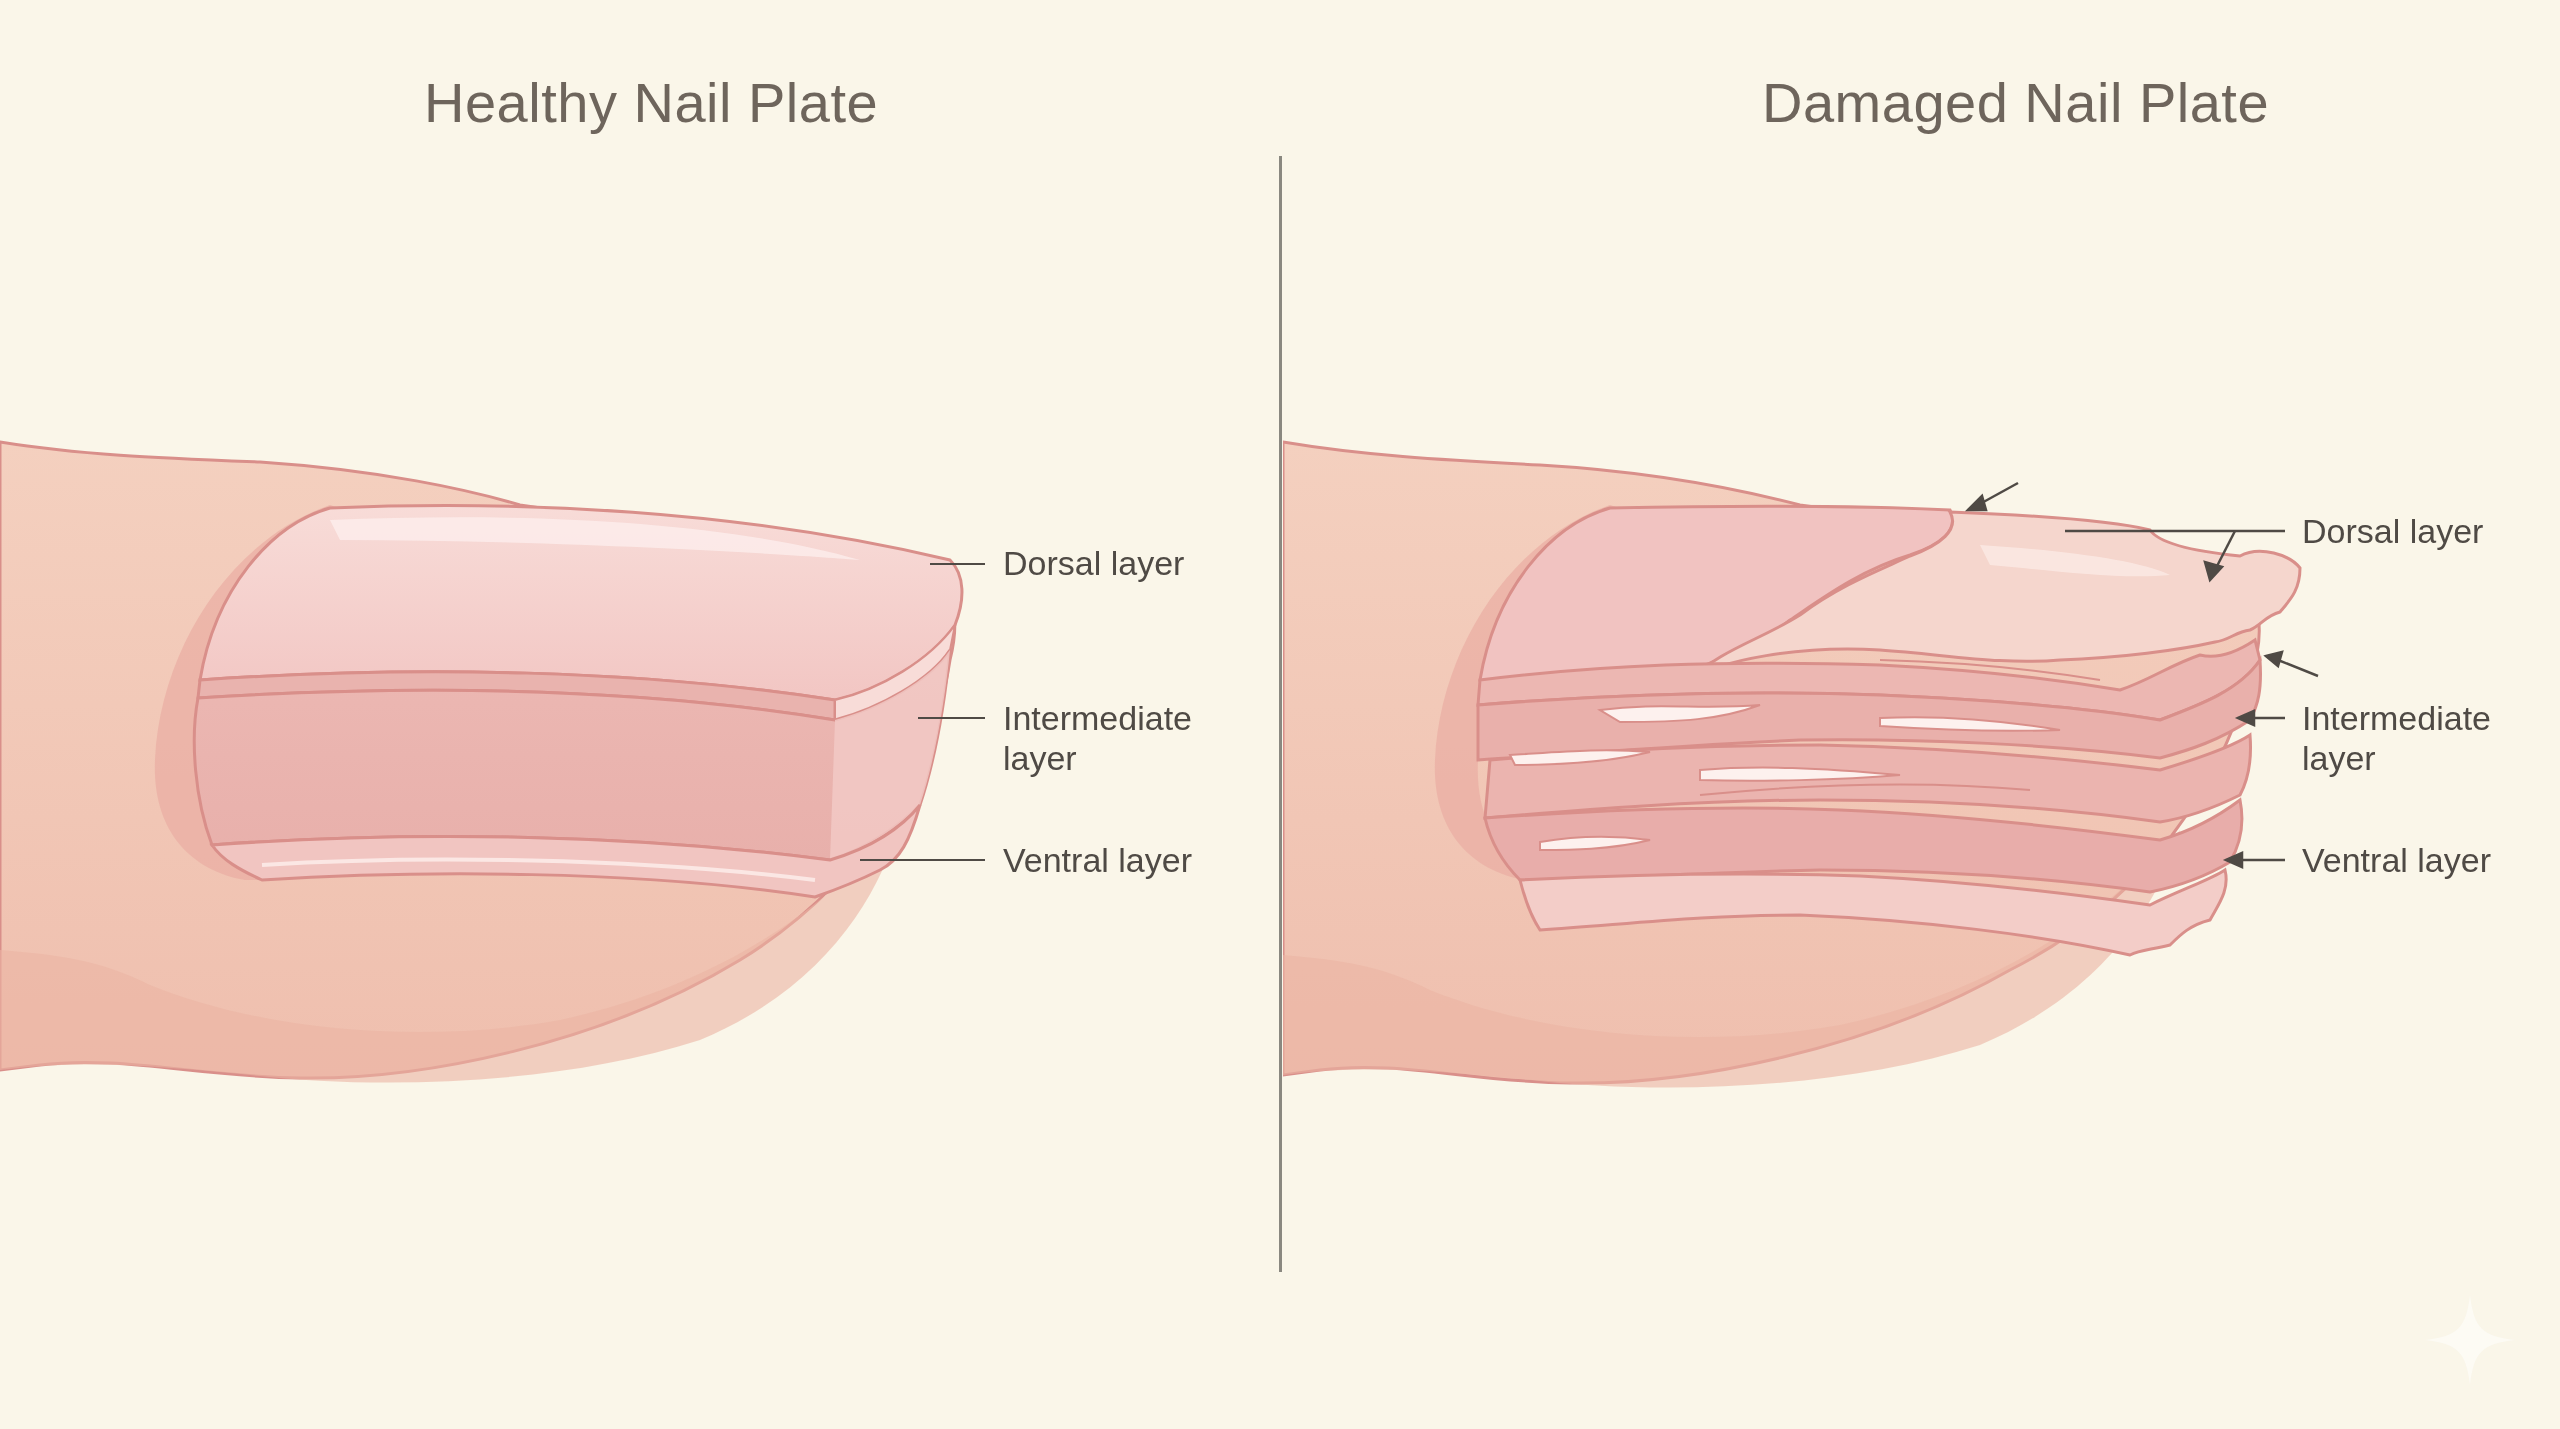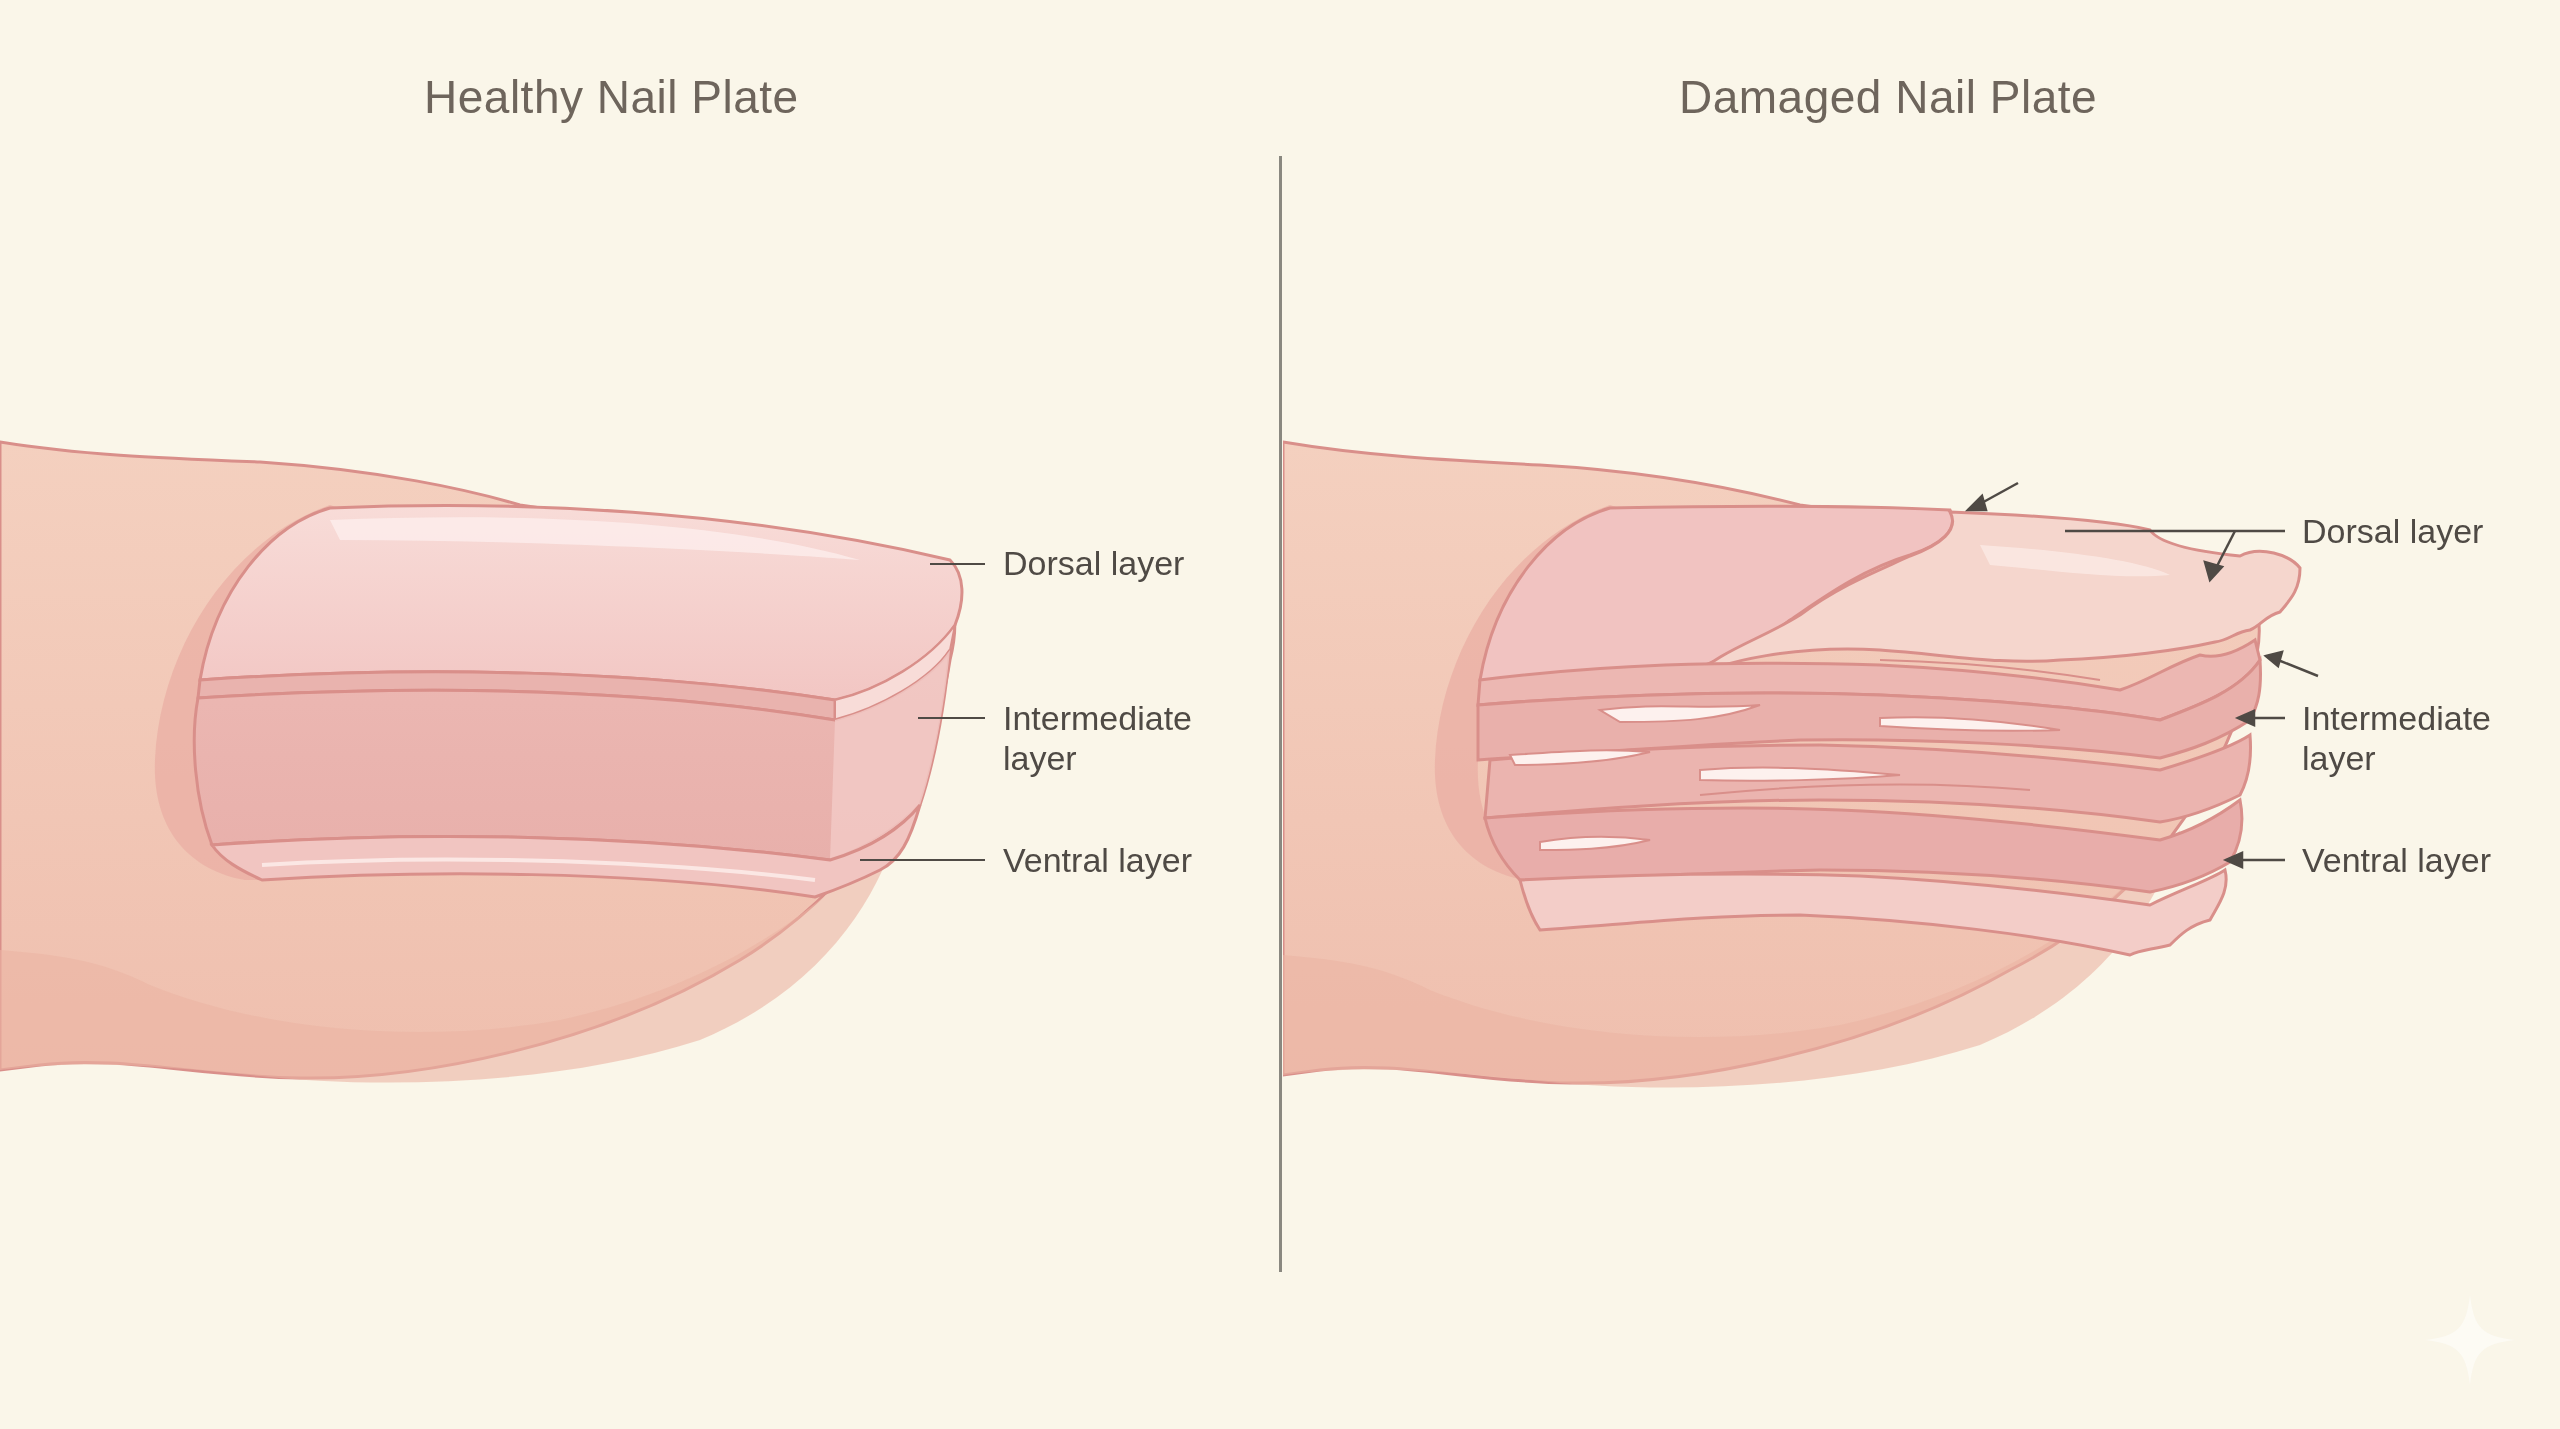--- a/index.html
+++ b/index.html
@@ -3,25 +3,25 @@
 <meta charset="utf-8">
 <style>
   html, body { margin: 0; padding: 0; }
   body {
     width: 2560px; height: 1429px; overflow: hidden;
     background: #faf6e9;
     font-family: "Liberation Sans", "DejaVu Sans", sans-serif;
     position: relative;
   }
   .title {
-    position: absolute; top: 70px; font-size: 46px; color: #6e655c;
+    position: absolute; top: 70px; font-size: 56px; color: #6e655c;
     font-weight: 400; letter-spacing: 0.5px; white-space: nowrap;
   }
   #title-left { left: 424px; }
-  #title-right { left: 1679px; }
+  #title-right { left: 1762px; }
   .divider {
     position: absolute; left: 1279px; top: 156px; width: 3px; height: 1116px;
     background: #8a8880;
   }
   svg.art { position: absolute; left: 0; top: 0; }
   .label {
     position: absolute; font-size: 34px; color: #4f4a45; line-height: 40px; white-space: nowrap;
   }
   .sparkle {
     position: absolute; left: 2420px; top: 1290px; width: 100px; height: 100px;

